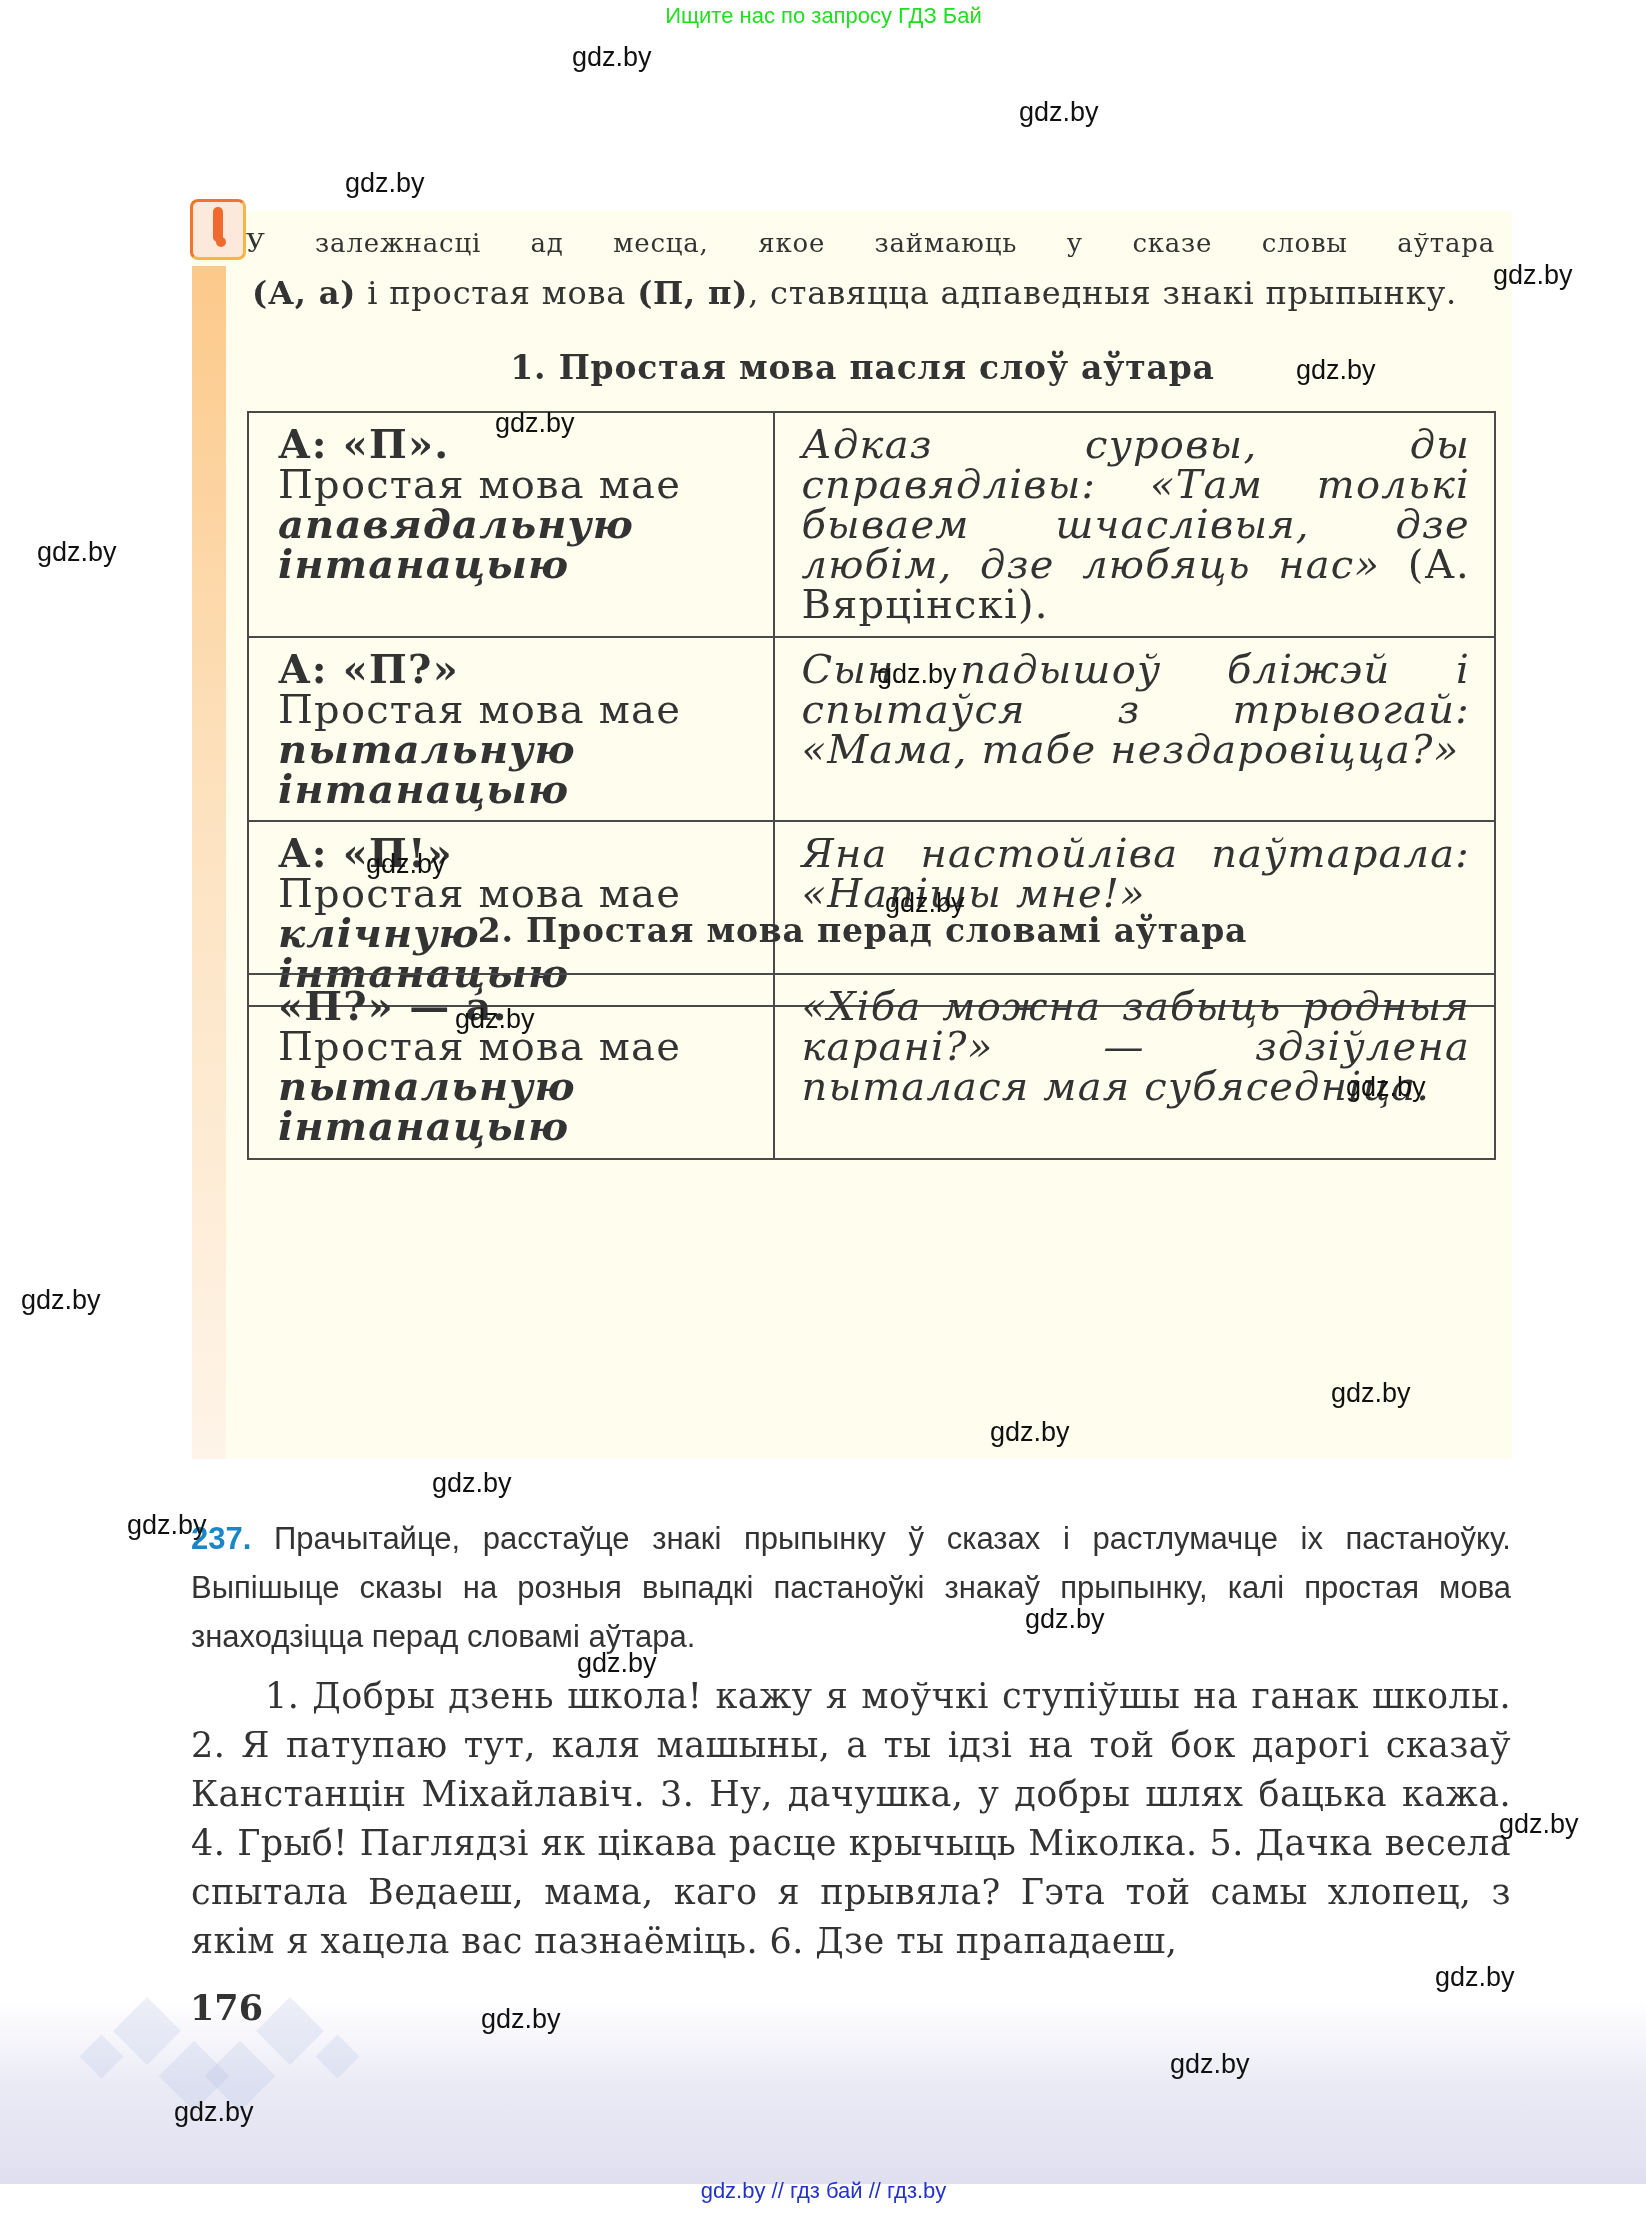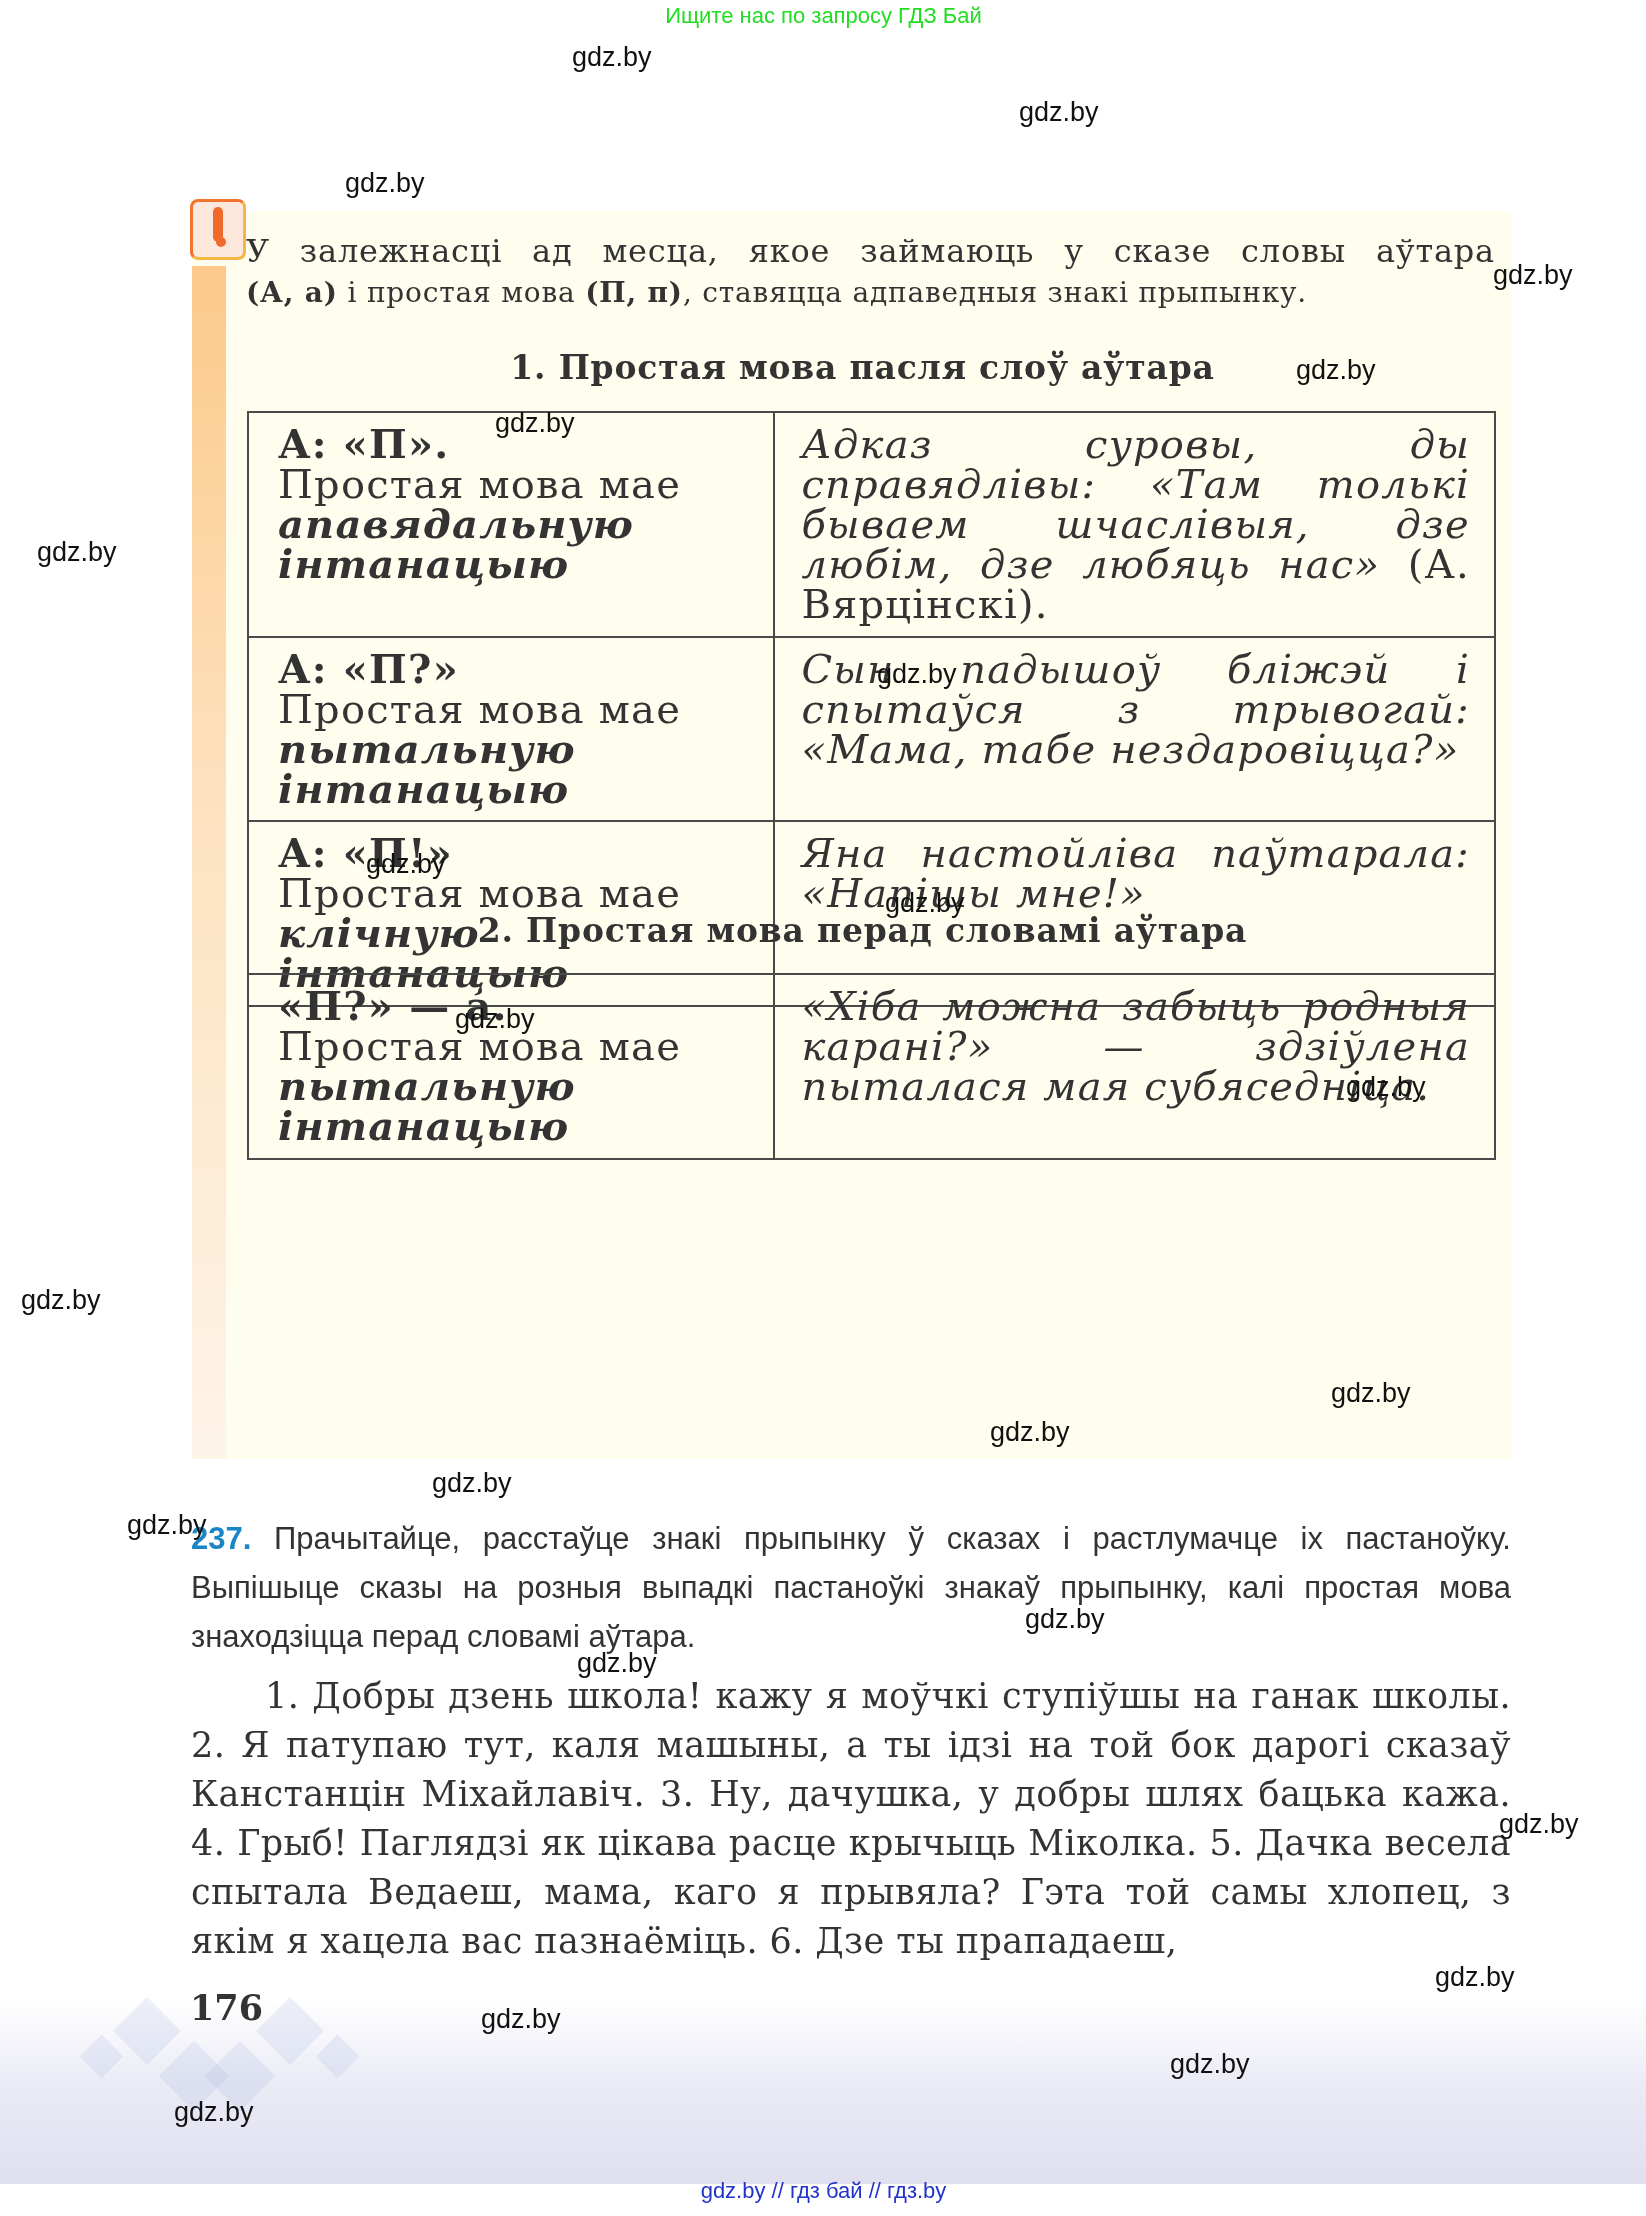--- a/index.html
+++ b/index.html
@@ -29,25 +29,25 @@
     position:absolute; left:190px; top:199px; width:56px; height:61px;
     box-sizing:border-box; border-radius:8px;
     border:3.2px solid #f0742e; border-right-color:#f6b646; border-bottom-color:#f6b646;
     background:#fde8dc; z-index:3;
     display:flex; align-items:center; justify-content:center;
   }
   .alert-icon .bar { width:10.5px; height:35px; background:#f06a2e; border-radius:4.8px; position:relative; top:-4.8px; }
   .alert-icon .dot { position:absolute; left:22.6px; bottom:9.7px; width:10.5px; height:10.5px; border-radius:50%; background:#f06a2e; }
   .rule-intro {
     position:absolute; left:246px; top:218px; width:1249px;
-    font-size:32px; line-height:50px; text-align:justify; text-align-last:justify; letter-spacing:0.8px;margin-top:8px;
+    font-size:26px; line-height:50px; text-align:justify; text-align-last:justify; letter-spacing:0.8px;
   }
   .rule-intro-2 {
-    position:absolute; left:246px; top:268px; width:1249px;
-    font-size:28px; line-height:50px; letter-spacing:0.8px;
+    position:absolute; left:252px; top:268px; width:1249px;
+    font-size:32px; line-height:50px; letter-spacing:0.8px;
   }
   .section-heading {
     position:absolute; left:226px; width:1273px; text-align:center;
     font-size:33px; font-weight:bold; letter-spacing:0.8px;
   }
   table.rule-table {
     position:absolute; left:247px; width:1249px;
     border-collapse:collapse; font-size:40px; line-height:40px; letter-spacing:1.2px;
   }
   table.rule-table td {

